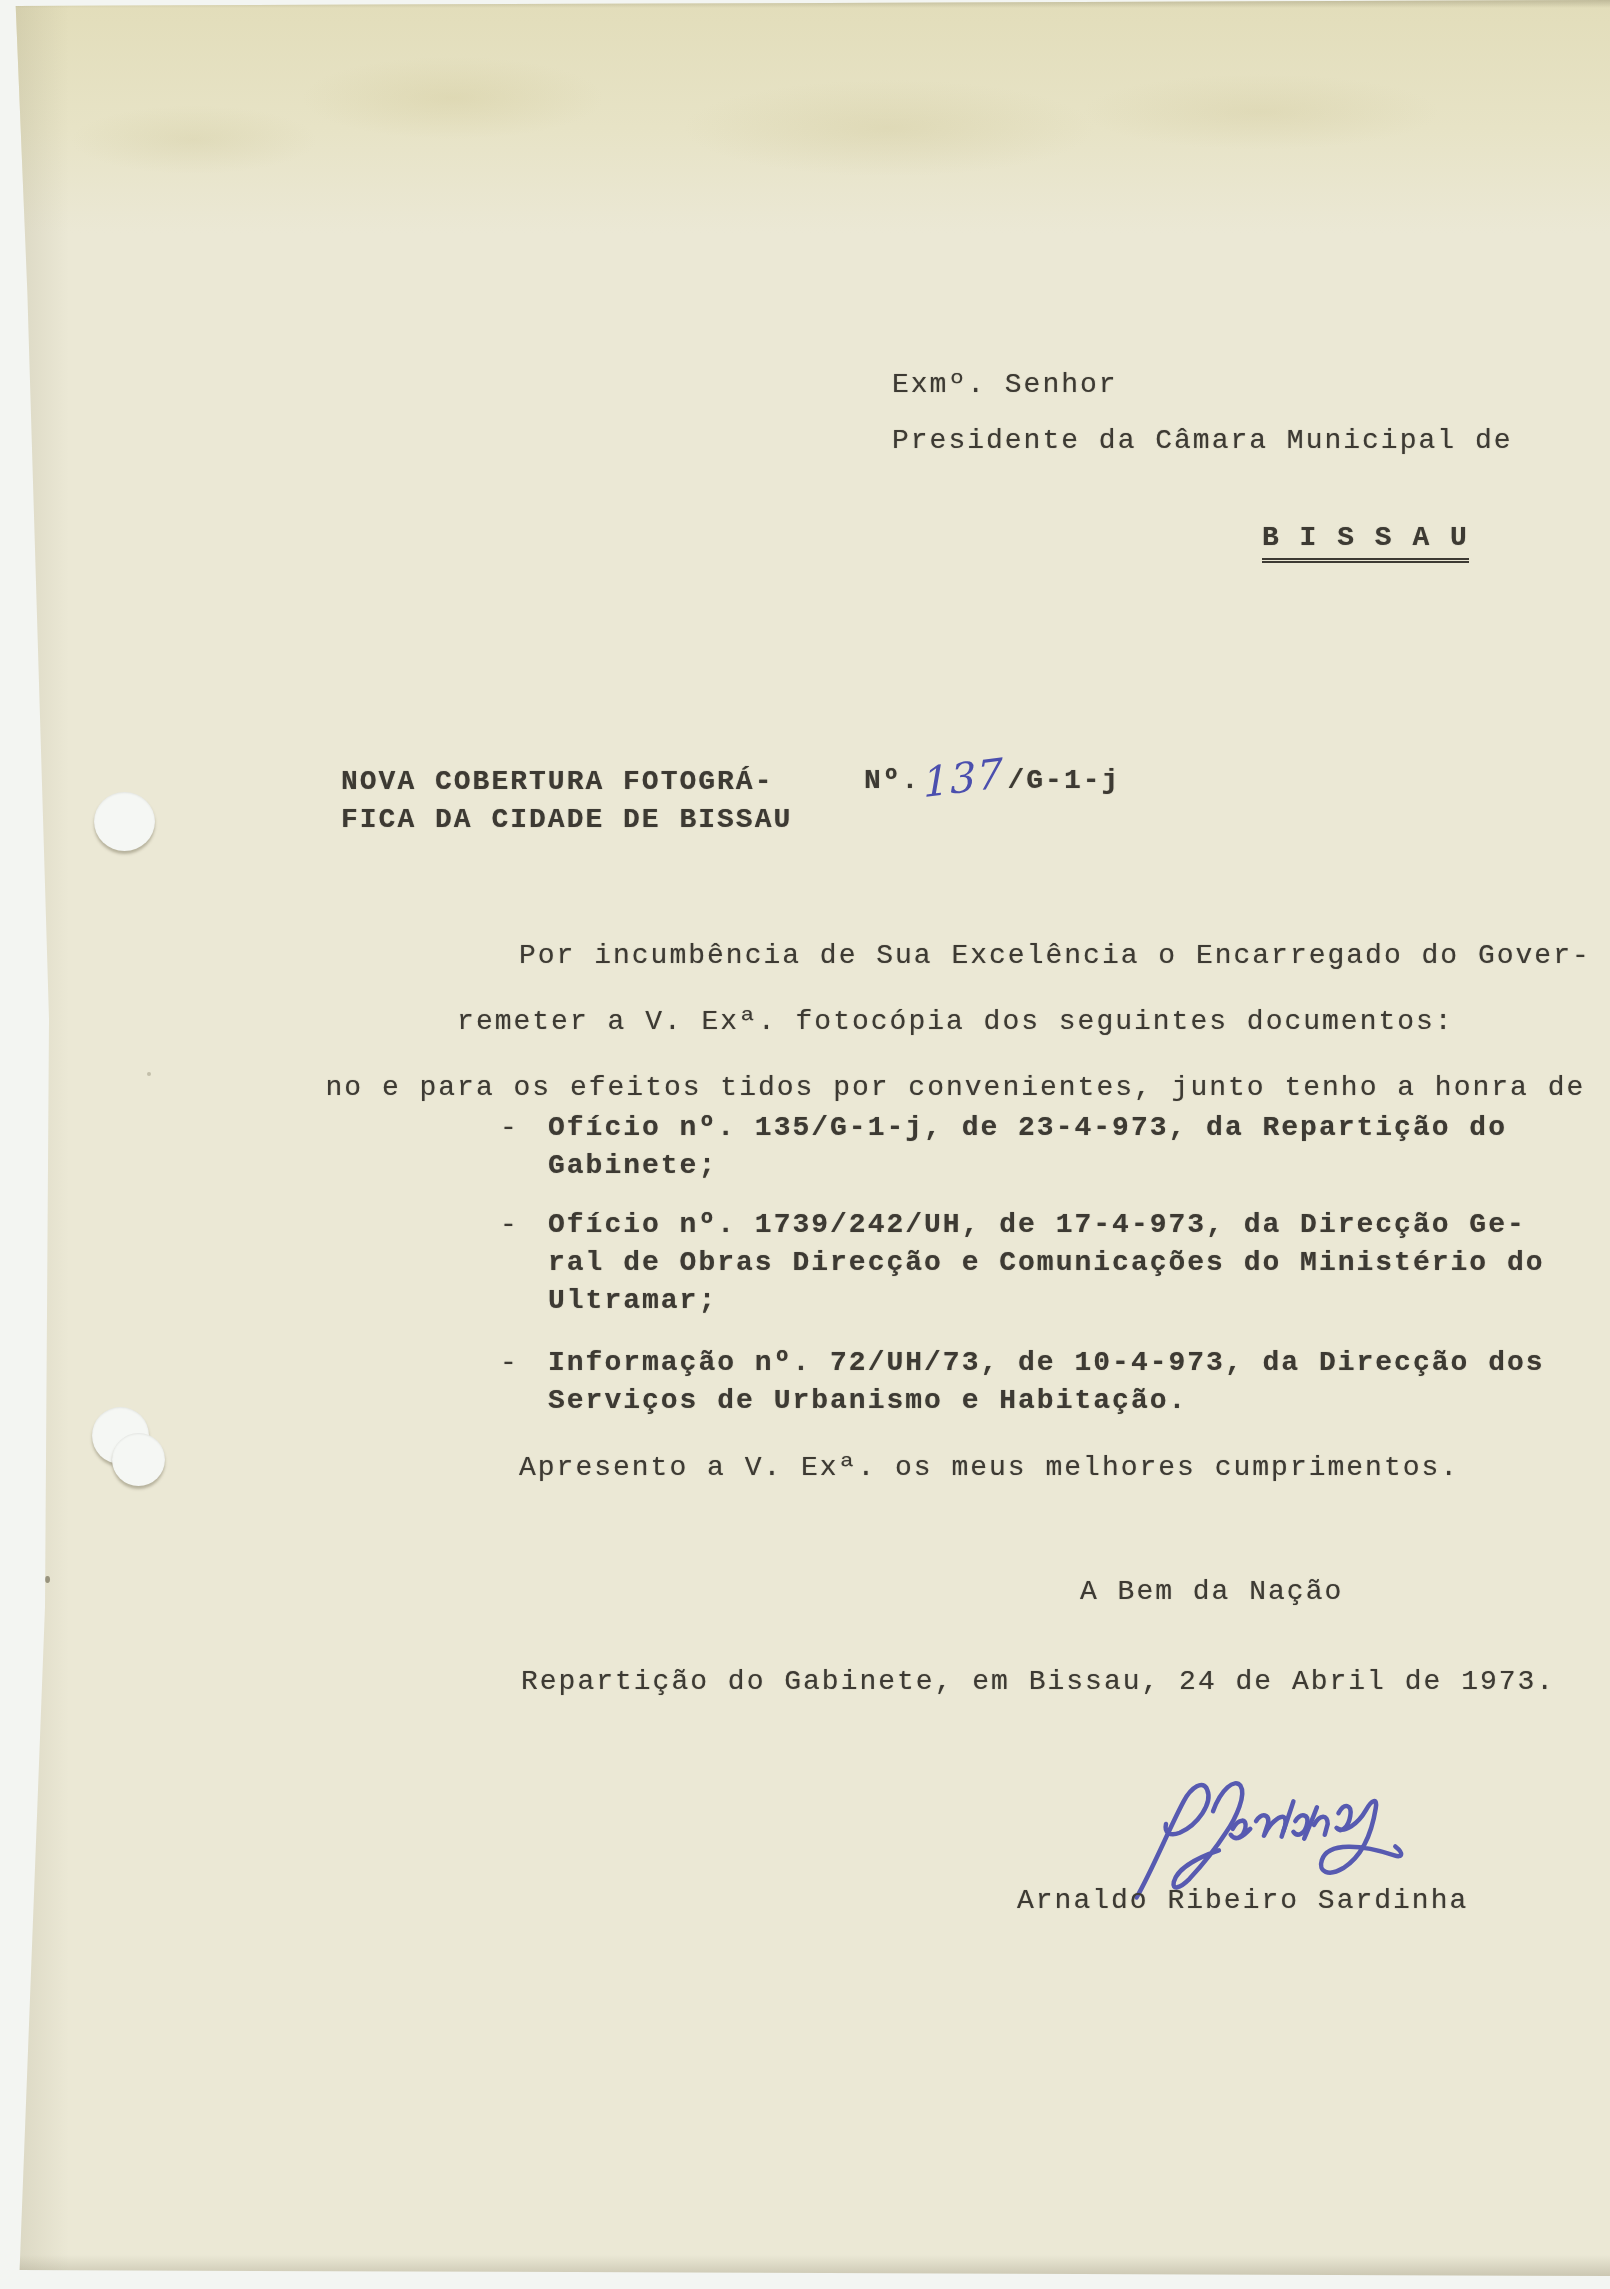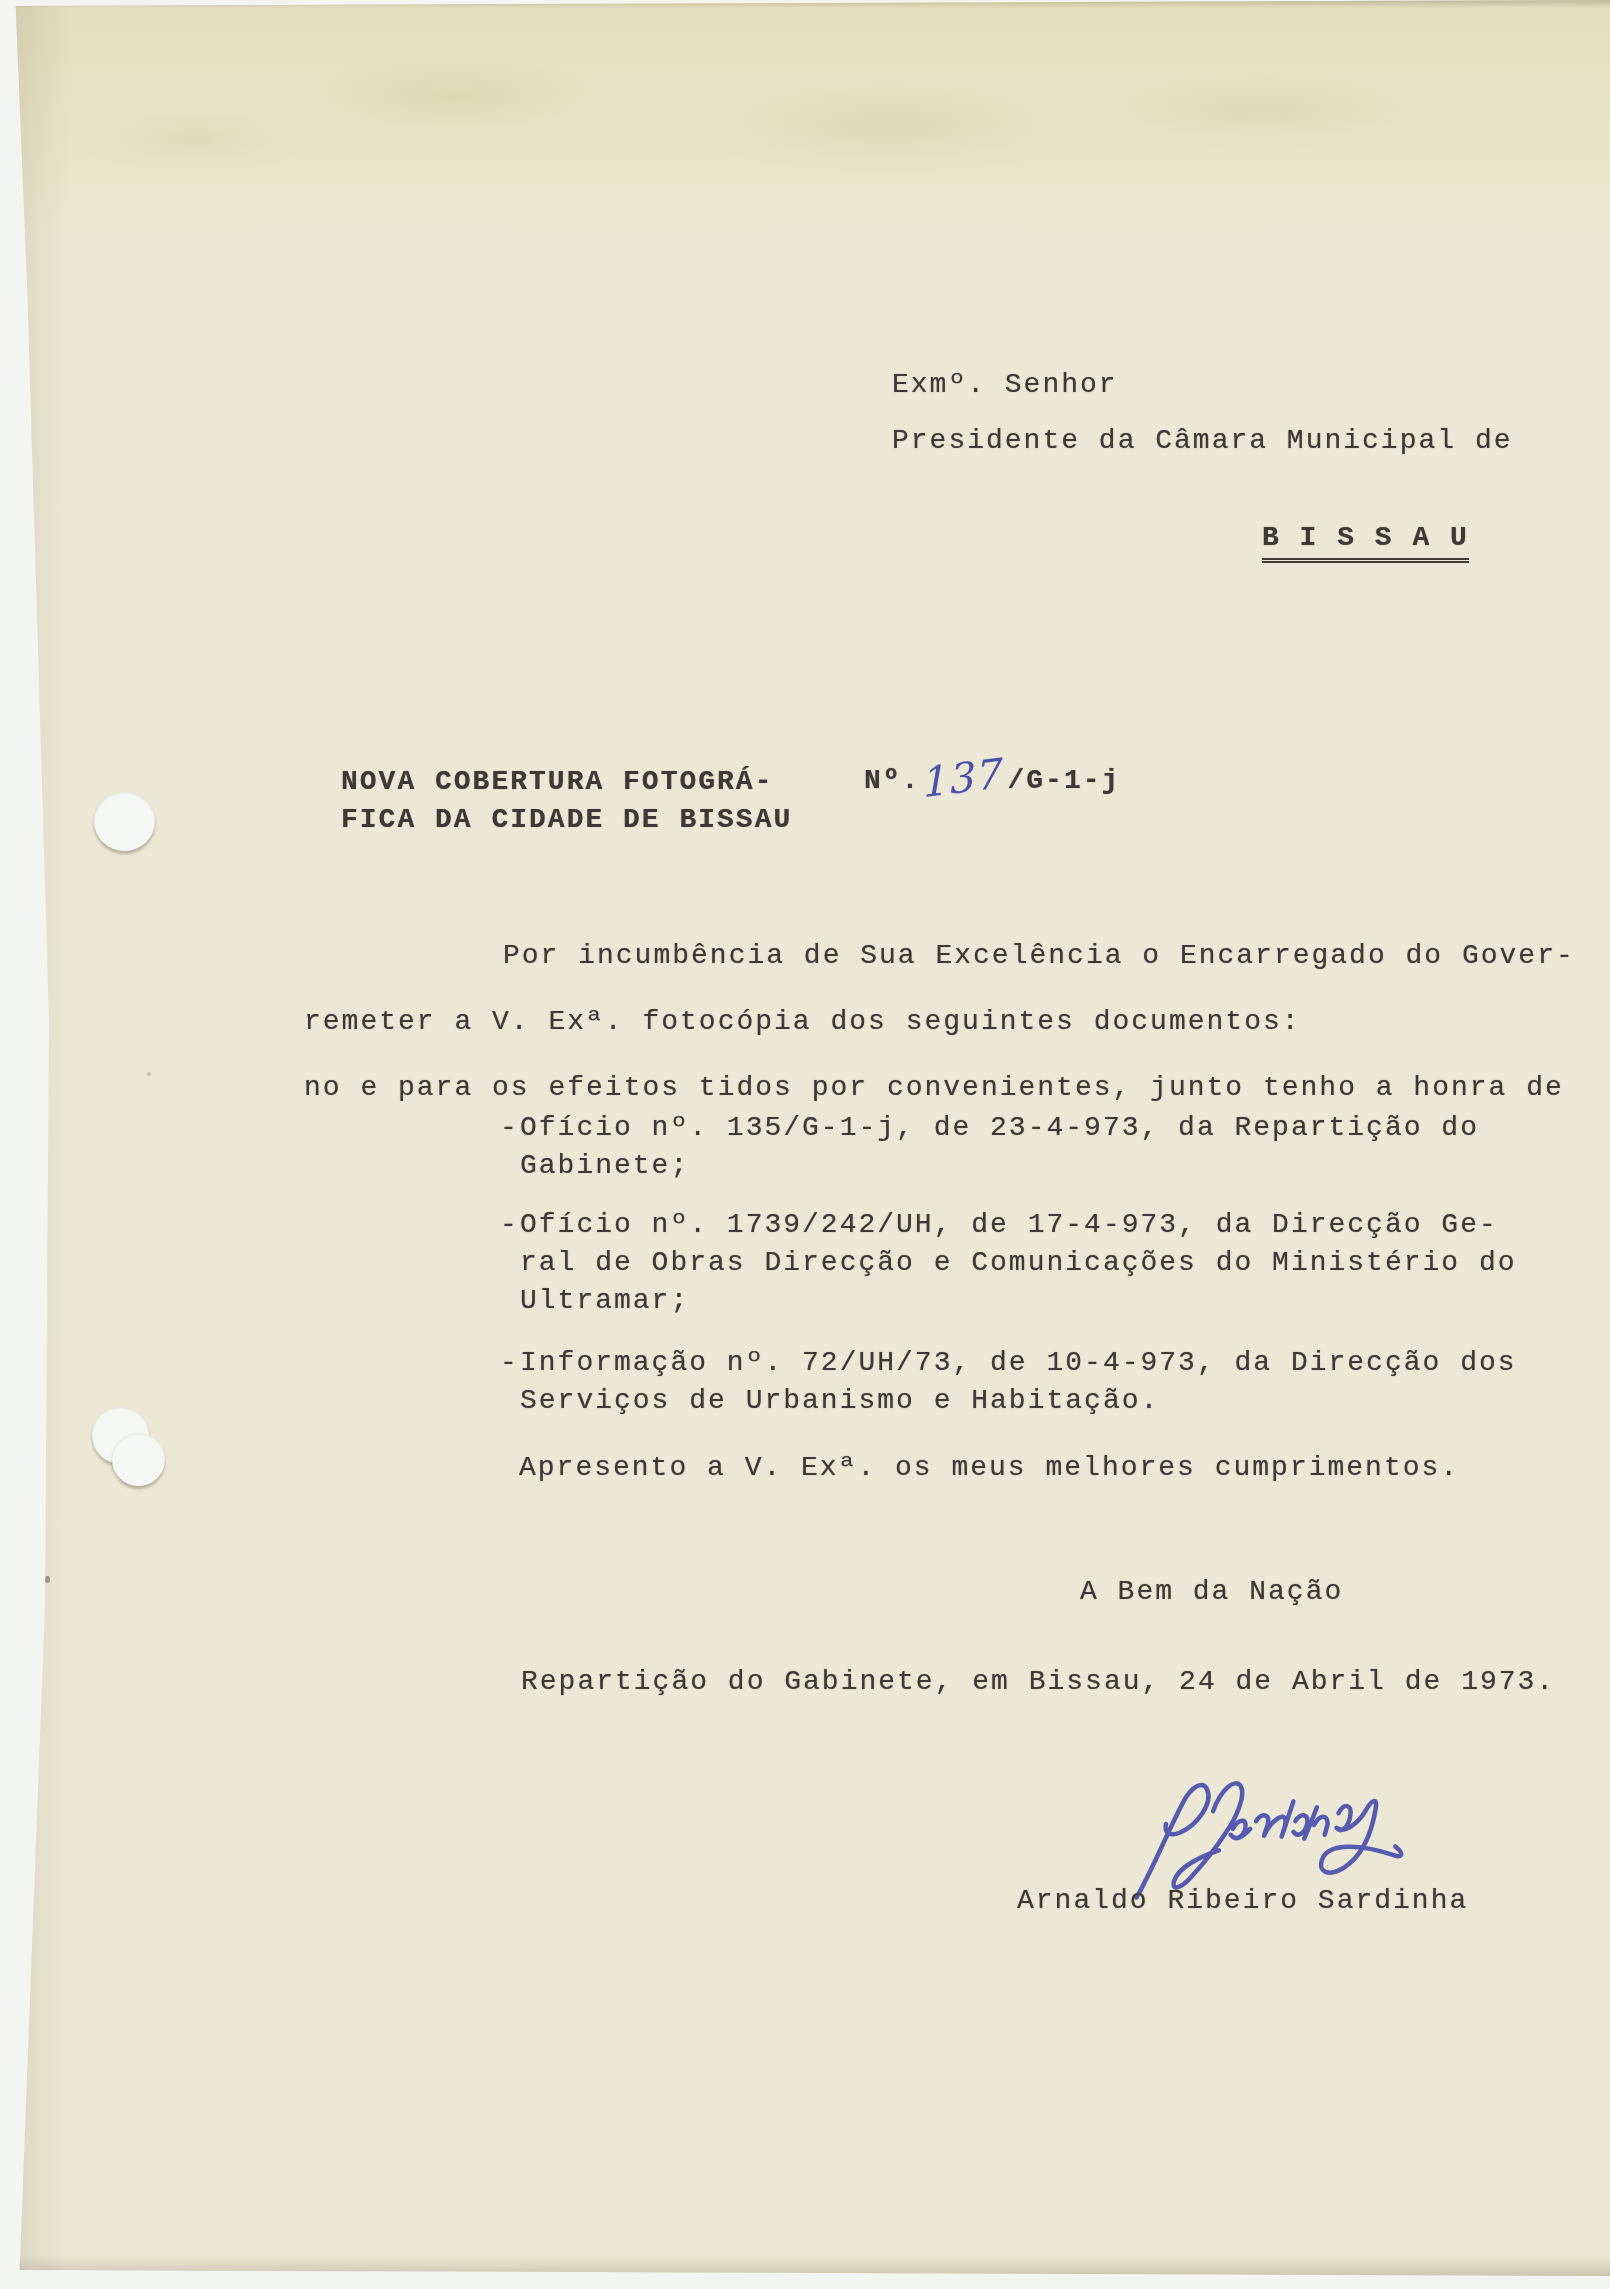--- a/index.html
+++ b/index.html
@@ -43,21 +43,21 @@
   .t{
     position:absolute;white-space:nowrap;
     font-size:28px;line-height:38px;letter-spacing:2px;
     color:#3d3a33;text-shadow:0 0 1px rgba(61,58,51,0.55);
   }
   .bold{font-weight:bold;}
   .dbl-underline{border-bottom:5.9px double #3d3a33;padding-bottom:4.9px;}
   .para{line-height:66px;}
   .para .indent{padding-left:199px;}
   .list-item .dash{position:absolute;left:0;top:0;}
-  .list-item .li-lines{margin-left:20px;}
+  .list-item .li-lines{margin-left:48px;font-weight:bold;}
   .handwritten-number{
     display:inline-block;color:#4b4fae;text-shadow:none;
     font-family:"DejaVu Serif",serif;font-style:italic;font-weight:normal;
     font-size:41px;line-height:29px;letter-spacing:1px;
     transform:rotate(-7deg) skewX(-6deg);position:relative;top:3.9px;margin:0 2.9px;
   }
   .sig-svg{position:absolute;left:1117px;top:1772px;}
 </style>
 </head>
 <body>
@@ -83,21 +83,21 @@
   </div>
 
   <div class="t bold" style="left:341px;top:763px;">
     <div>NOVA COBERTURA FOTOGRÁ-</div>
     <div>FICA DA CIDADE DE BISSAU</div>
   </div>
   <div class="t bold" style="left:864px;top:760px;">
     <span>Nº.</span><span class="handwritten-number">137</span><span>/G-1-j</span>
   </div>
 
-  <div class="t para" style="left:304px;top:923px;">
+  <div class="t para" style="left:320px;top:923px;text-align:center;">
     <div class="indent">Por incumbência de Sua Excelência o Encarregado do Gover-</div>
     <div>remeter a V. Exª. fotocópia dos seguintes documentos:</div>
     <div>no e para os efeitos tidos por convenientes, junto tenho a honra de</div>
   </div>
 
   <div class="t list-item" style="left:500px;top:1109px;">
     <span class="dash">-</span>
     <div class="li-lines">
       <div>Ofício nº. 135/G-1-j, de 23-4-973, da Repartição do</div>
       <div>Gabinete;</div>

